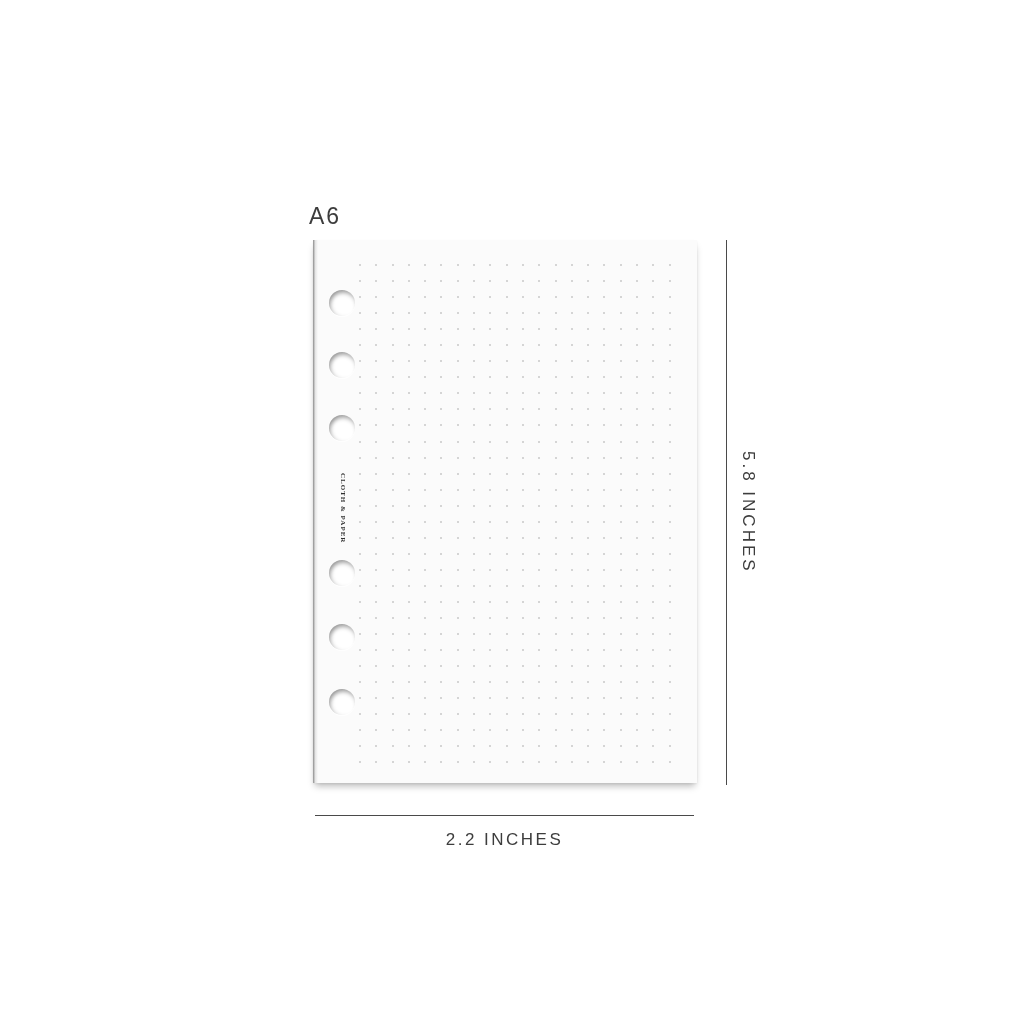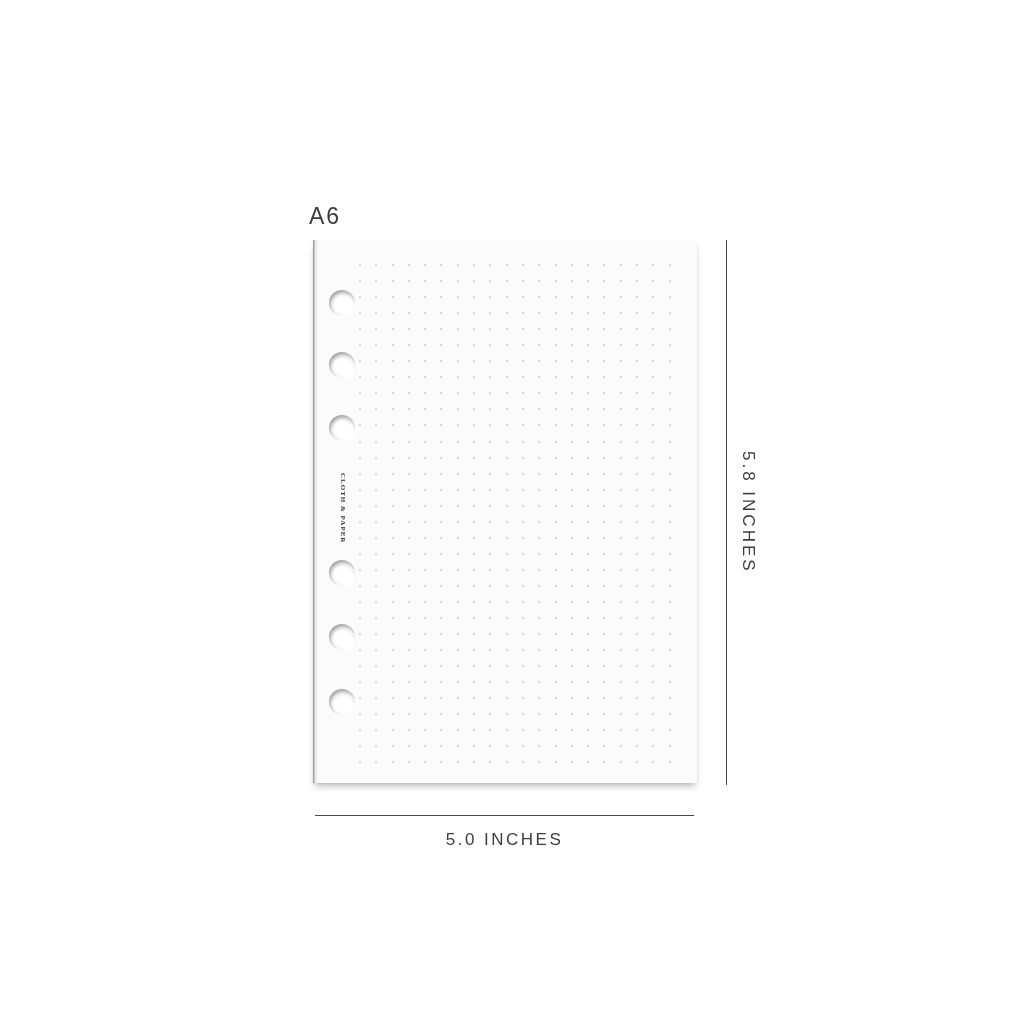--- a/index.html
+++ b/index.html
@@ -789,15 +789,15 @@
         <div class="hole" style="top: 384px;"></div>
         <div class="hole" style="top: 449px;"></div>
       </div>
     <div class="brand">CLOTH &amp; PAPER</div>
   </div>
 
   <div class="dim-line-v"></div>
   <div class="dim-label-v">5.8 INCHES</div>
 
   <div class="dim-line-h"></div>
-  <div class="dim-label-h">5.0 INCHES</div>
+  <div class="dim-label-h">2.2 INCHES</div>
 
 </div>
 
 </body></html>

